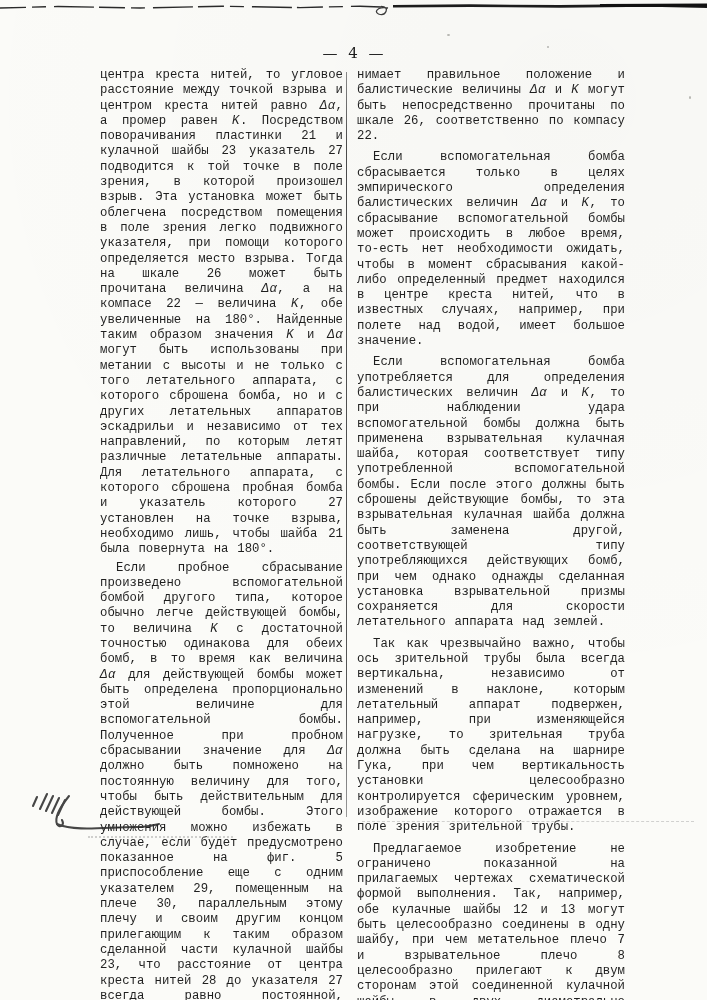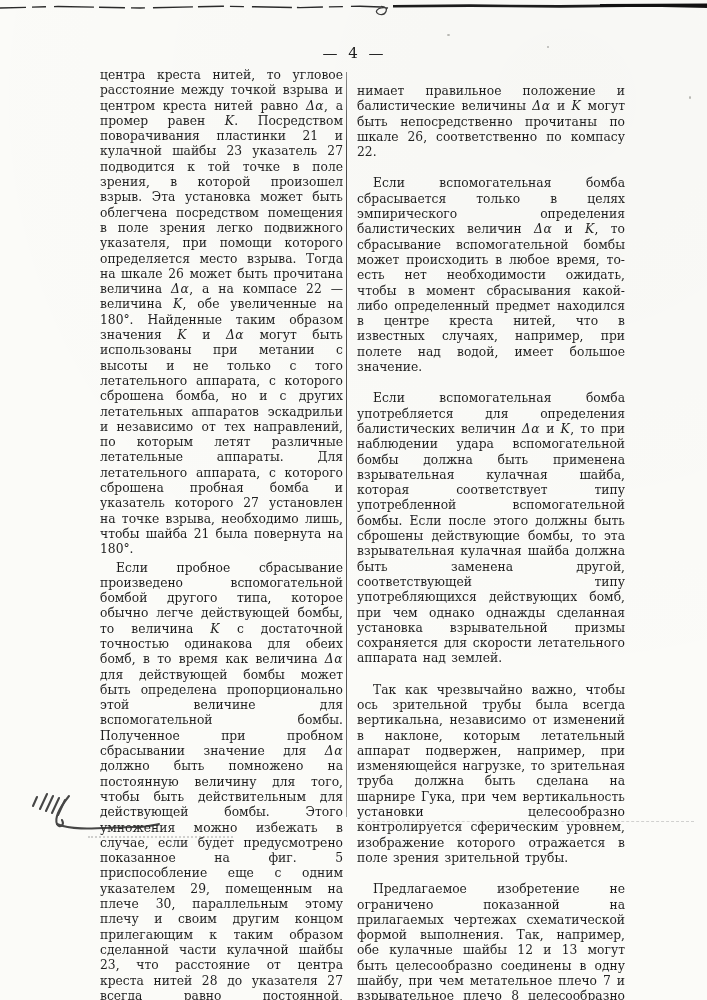--- a/index.html
+++ b/index.html
@@ -24,22 +24,22 @@
   }
   .col {
     position:absolute; top:68px;
     text-align:justify;
     font-size:12.3px; line-height:15.3px;
     color:#1f1f1f;
     word-spacing:1.5px;
   }
   .col-left  { left:100px; width:243px; }
   .col-right { left:357px; width:268px; }
-  .col p { margin:0 0 3px 0; }
-  .col-right p { margin-bottom:6px;margin-top:16px; }
+  .col p { margin:0 0 3px 0;font-family:Liberation Mono, monospace; }
+  .col-right p { margin-bottom:6px; }
   .col p.indent { text-indent:16px; }
   .col i.math { font-style:italic; letter-spacing:0.5px; }
   .column-divider {
     position:absolute; left:346px; top:72px;
     width:1px; height:745px;
     background:linear-gradient(#888, #4a4a4a 10%, #555 85%, #999);
   }
   .top-artifact { position:absolute; top:0; left:0; }
   .scribble { position:absolute; left:28px; top:786px; }
   .dash-artifact-left {

